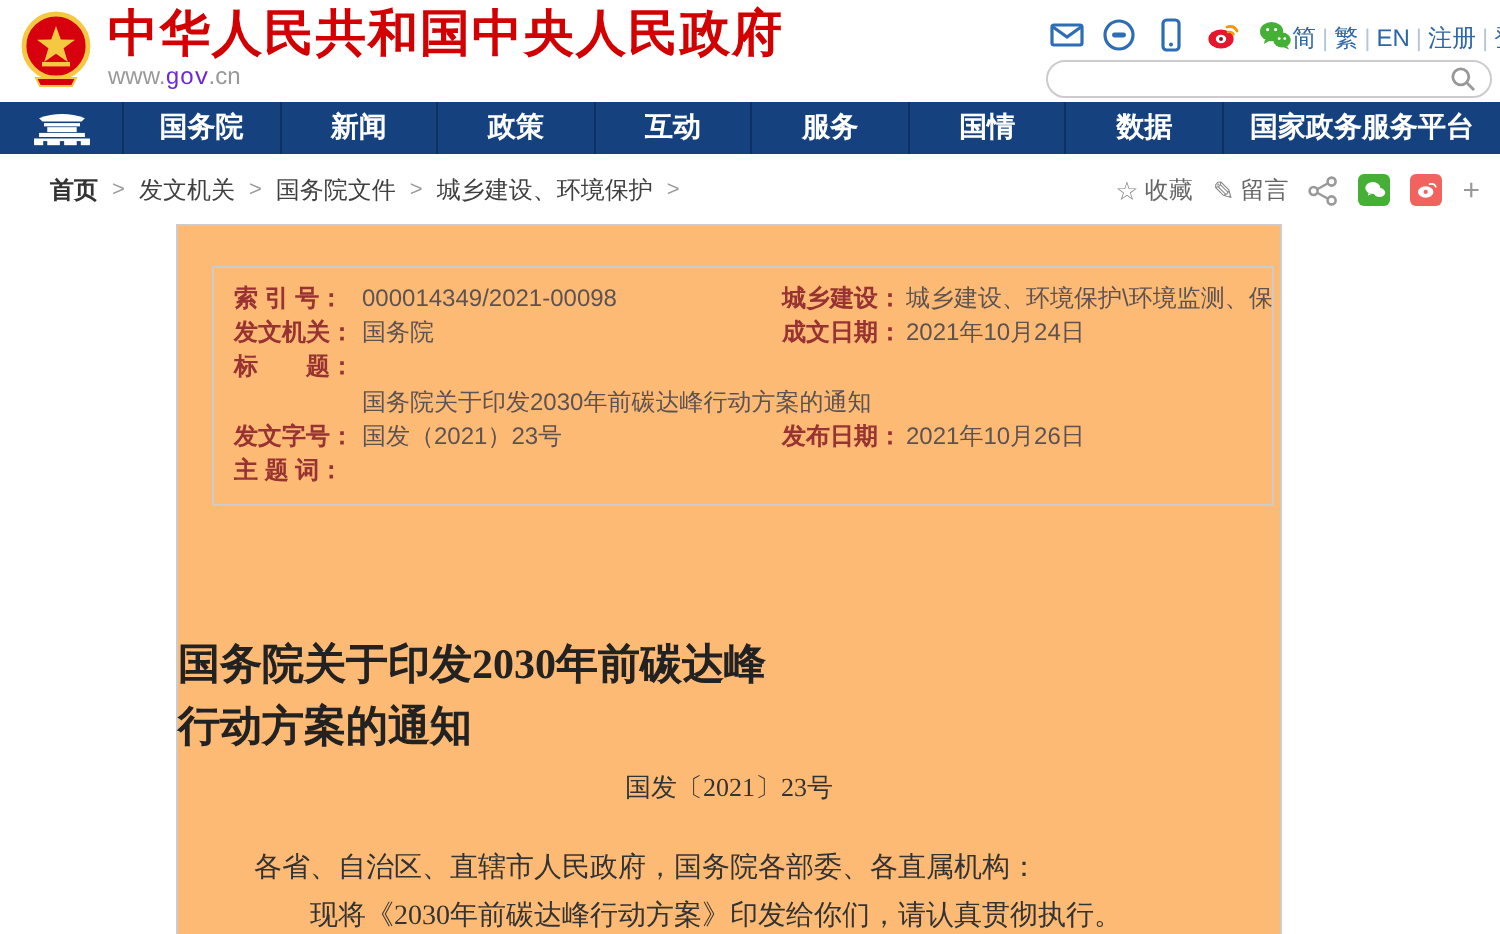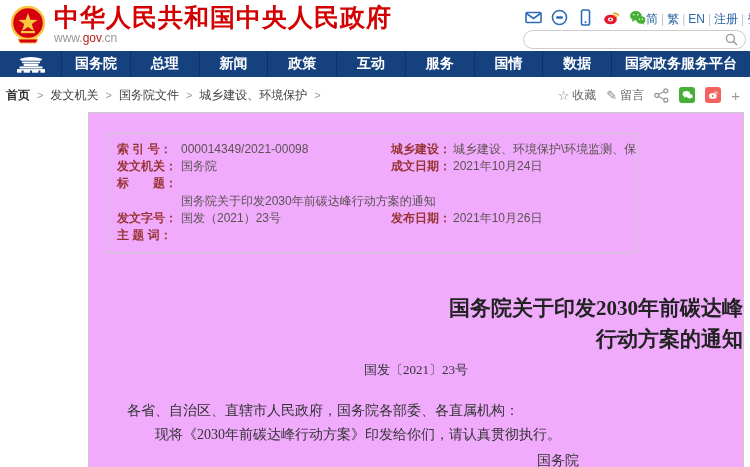--- a/index.html
+++ b/index.html
@@ -7,21 +7,21 @@
               font-family:"Liberation Sans", sans-serif; }
   .page { position:relative; width:750px; height:467px; }
 
   
   .site-header { position:absolute; top:0; left:0; width:646px; height:51px; background:#fff; }
   .logo-wrap { position:absolute; left:10px; top:4px; display:flex; align-items:center; }
   .emblem { width:36px; height:40px; }
   .site-title-block { margin-left:8px; }
   .site-title { color:#d20000; font-size:25px; font-weight:bold; letter-spacing:1px; line-height:26px; }
   .site-url { font-size:12px; color:#999; margin-top:1px; }
-  .site-url .gov { color:#b91c1c; }
+  .site-url .gov { color:#6d28d9;font-family:Liberation Mono, monospace; }
 
   .header-icons { position:absolute; left:525px; top:9px; display:flex; align-items:center; gap:9px; }
   .header-icons .hicon { width:17px; height:17px; display:inline-flex; cursor:pointer; }
   .lang-links { position:absolute; left:646px; top:11px; font-size:12px; color:#2d66a5; white-space:nowrap; }
   .lang-links a { color:#2d66a5; text-decoration:none; cursor:pointer; }
   .lang-links .sep { color:#b9c6d8; margin:0 3px; }
 
   .search-box { position:absolute; left:523px; top:30px; width:223px; height:19px;
                 border:1px solid #ccc; border-radius:10px; background:#fff;
                 display:flex; align-items:center; }
@@ -36,50 +36,50 @@
               color:#fff; font-size:14px; font-weight:bold; cursor:pointer;
               border-right:1px solid #0c3163; }
   .nav-home { width:62px; }
   .nav-mid { flex:1; }
   .nav-last { width:138px; border-right:none; }
   .tiananmen { width:34px; height:18px; }
 
   
   .crumb-row { position:absolute; top:84px; left:0; width:750px; height:22px;
                display:flex; align-items:center; font-size:12px; color:#404040; }
-  .crumbs { margin-left:6px; display:flex; align-items:center; white-space:nowrap; }
+  .crumbs { margin-left:25px; display:flex; align-items:center; white-space:nowrap; }
   .crumb { cursor:pointer; }
   .crumb.first { font-weight:bold; color:#333; }
   .crumb-sep { color:#999; margin:0 7px; font-size:11px; }
   .crumb-actions { position:absolute; right:10px; top:0; height:22px;
                    display:flex; align-items:center; gap:10px; color:#666; }
   .act { display:flex; align-items:center; gap:3px; font-size:12px; cursor:pointer; color:#666; }
   .act .glyph { font-size:13px; color:#888; }
   .share-sq { width:16px; height:16px; border-radius:3px; display:inline-flex;
               align-items:center; justify-content:center; cursor:pointer; }
   .share-sq.wechat { background:#45b035; }
   .share-sq.weibo { background:#f2635f; }
   .share-alt { width:15px; height:15px; cursor:pointer; }
   .plus { font-size:15px; color:#999; cursor:pointer; }
 
   
-  .content-card { position:absolute; top:112px; left:88px; width:656px; height:356px;
-                  background:#f0abfc; border:1px solid #ccc; border-bottom:none; }
+  .content-card { position:absolute; top:112px; left:88px; width:553px; height:356px;
+                  background:#fdba74; border:1px solid #ccc; border-bottom:none; }
 
   .meta-table { margin:20px 0 0 17px; width:531px; border:1px solid #ccc;
                 padding:7px 0 7px 10px; font-size:12px; }
   .meta-row { display:grid; grid-template-columns:64px 210px 62px 1fr;
               line-height:17px; }
   .meta-row .lab { color:#993333; font-weight:bold; white-space:nowrap; }
   .meta-row .val { color:#5d5252; white-space:nowrap; overflow:hidden; }
   .meta-row .val.wide { grid-column:2 / 5;margin-top:18px; }
 
   
   .doc { font-family:"Liberation Serif", serif; color:#333; }
-  .doc-title { margin-top:40px; text-align:right; font-size:21px; font-weight:bold;
+  .doc-title { margin-top:64px; text-align:left; font-size:21px; font-weight:bold;
                line-height:31px; color:#222; }
   .doc-number { text-align:center; font-size:13px; margin-top:6px; color:#333; }
   .doc-body { margin:20px 38px 0 38px; font-size:14px; line-height:24px; }
   .doc-body p.indent { text-indent:2em; }
   .signature { margin:2px 125px 0 auto; width:120px; text-align:center;
                font-size:14px; line-height:23px; }
 </style>
 </head>
 <body>
 
@@ -161,21 +161,20 @@
         <rect x="11" y="10.5" width="18" height="3" fill="#fff"></rect>
         <rect x="6" y="14" width="28" height="2.5" fill="#fff"></rect>
         <path d="M3 17.5 H37 V21 H3 Z M9 17.5 v3.5 M15 17.5 v3.5 M20 17.5 v3.5 M25 17.5 v3.5 M31 17.5 v3.5" fill="#fff"></path>
         <rect x="3" y="17.5" width="34" height="4" fill="#fff"></rect>
         <rect x="8.5" y="19" width="2.5" height="3" fill="#15427f"></rect>
         <rect x="18.7" y="19" width="2.6" height="3" fill="#15427f"></rect>
         <rect x="29" y="19" width="2.5" height="3" fill="#15427f"></rect>
       </svg>
     </div>
     <div class="nav-item nav-mid">国务院</div>
-    <div class="nav-item nav-mid">总理</div>
     <div class="nav-item nav-mid">新闻</div>
     <div class="nav-item nav-mid">政策</div>
     <div class="nav-item nav-mid">互动</div>
     <div class="nav-item nav-mid">服务</div>
     <div class="nav-item nav-mid">国情</div>
     <div class="nav-item nav-mid">数据</div>
     <div class="nav-item nav-last">国家政务服务平台</div>
   </nav>
 
   <div class="crumb-row">

